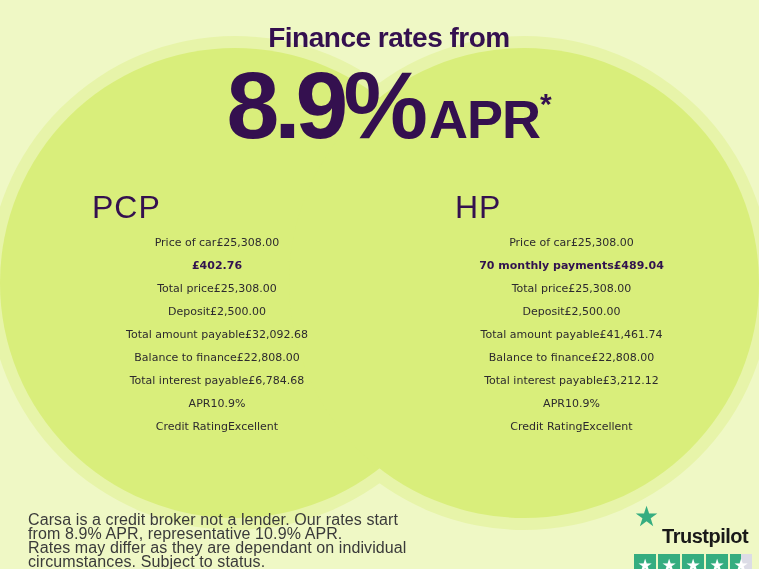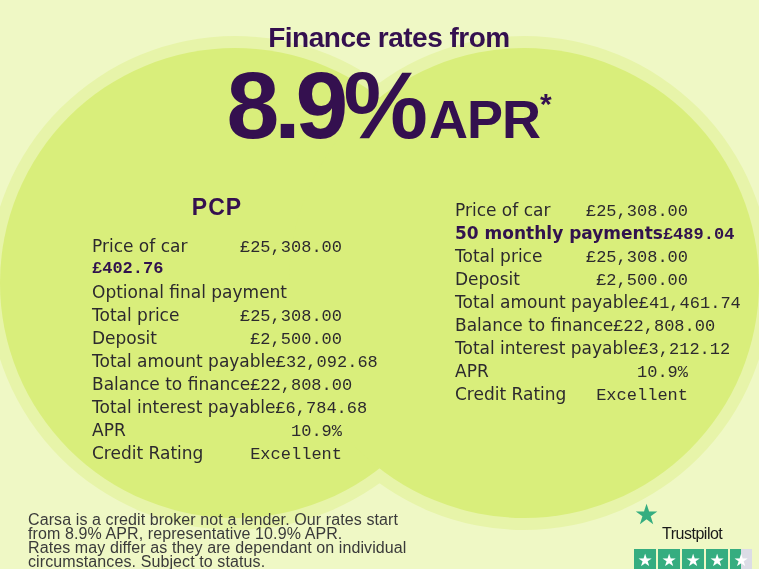--- a/index.html
+++ b/index.html
@@ -50,49 +50,49 @@
   }
   .rate-line .ast{
     font-size:30px;font-weight:bold;
     vertical-align:super;position:relative;top:-18px;
   }
 
   .ftable{position:absolute;top:189px;}
   .ftable.pcp{left:92px;width:250px;}
   .ftable.hp{left:455px;width:233px;}
   .ftable .thead{
-    text-align:center;
-    font-family:"Liberation Sans","DejaVu Sans",sans-serif;
-    font-weight:bold;font-size:23px;line-height:36px;
+    text-align:left;
+    font-family:"Liberation Sans","DejaVu Sans",sans-serif;
+    font-weight:normal;font-size:32px;line-height:36px;
     color:var(--heading,#34104f);letter-spacing:1px;
   }
   .trows{margin-top:11px;}
   .trow{
-    display:flex;justify-content:space-between;align-items:baseline;
-    height:23px;font-size:17px;color:var(--text,#2d2a2e);
+    display:flex;justify-content:center;align-items:baseline;
+    height:23px;font-size:11px;color:var(--text,#2d2a2e);
   }
   .trow.bold{font-weight:bold;color:var(--boldtext,#31124e);}
   .tlabel{white-space:nowrap;}
-  .tvalue{white-space:nowrap;text-align:right;font-family:Liberation Mono, monospace;}
+  .tvalue{white-space:nowrap;text-align:right;}
 
   .disclaimer{
     position:absolute;left:28px;top:513px;width:390px;
     font-size:16px;line-height:14px;color:#3a3a3a;
     font-family:"Liberation Sans","DejaVu Sans",sans-serif;
     letter-spacing:0.1px;
   }
 
   .trustpilot{position:absolute;right:24px;top:486px;width:120px;}
   .tp-logo{display:flex;align-items:center;justify-content:flex-start;}
   .tp-logo-star{
     color:var(--tpgreen,#35ad80);font-size:28px;line-height:28px;margin-right:3px;
   }
   .tp-wordmark{
     font-family:"Liberation Sans","DejaVu Sans",sans-serif;
-    font-weight:normal;font-size:16px;color:#191919;letter-spacing:-0.5px;margin-top:39px;
+    font-weight:bold;font-size:20px;color:#191919;letter-spacing:-0.5px;margin-top:39px;
   }
   .tp-stars{display:flex;gap:2px;margin-top:6px;}
   .tp-box{
     width:22px;height:22px;display:flex;align-items:center;justify-content:center;
   }
   .tp-box.full{background:var(--tpgreen,#35ad80);}
   .tp-box.half{background:linear-gradient(90deg,var(--tpgreen,#35ad80) 0 50%,var(--tpgray,#dcdce6) 50% 100%);}
   .tp-star{color:#ffffff;font-size:17px;line-height:17px;}
 </style>
 </head>
@@ -116,24 +116,20 @@
       <div class="thead">PCP</div>
       <div class="trows">
           <div class="trow">
             <span class="tlabel">Price of car</span>
             <span class="tvalue">£25,308.00</span>
           </div>
           <div class="trow bold">
             <span class="tvalue">£402.76</span>
           </div>
           <div class="trow">
-            <span class="tlabel">Optional final payment</span>
-            <span class="tvalue"></span>
-          </div>
-          <div class="trow">
             <span class="tlabel">Total price</span>
             <span class="tvalue">£25,308.00</span>
           </div>
           <div class="trow">
             <span class="tlabel">Deposit</span>
             <span class="tvalue">£2,500.00</span>
           </div>
           <div class="trow">
             <span class="tlabel">Total amount payable</span>
             <span class="tvalue">£32,092.68</span>
@@ -151,27 +147,28 @@
             <span class="tvalue">10.9%</span>
           </div>
           <div class="trow">
             <span class="tlabel">Credit Rating</span>
             <span class="tvalue">Excellent</span>
           </div>
         </div>
     </div>
 
     <div class="ftable hp">
+      <div class="thead">HP</div>
       <div class="trows">
           <div class="trow">
             <span class="tlabel">Price of car</span>
             <span class="tvalue">£25,308.00</span>
           </div>
           <div class="trow bold">
-            <span class="tlabel">50 monthly payments</span>
+            <span class="tlabel">70 monthly payments</span>
             <span class="tvalue">£489.04</span>
           </div>
           <div class="trow">
             <span class="tlabel">Total price</span>
             <span class="tvalue">£25,308.00</span>
           </div>
           <div class="trow">
             <span class="tlabel">Deposit</span>
             <span class="tvalue">£2,500.00</span>
           </div>

